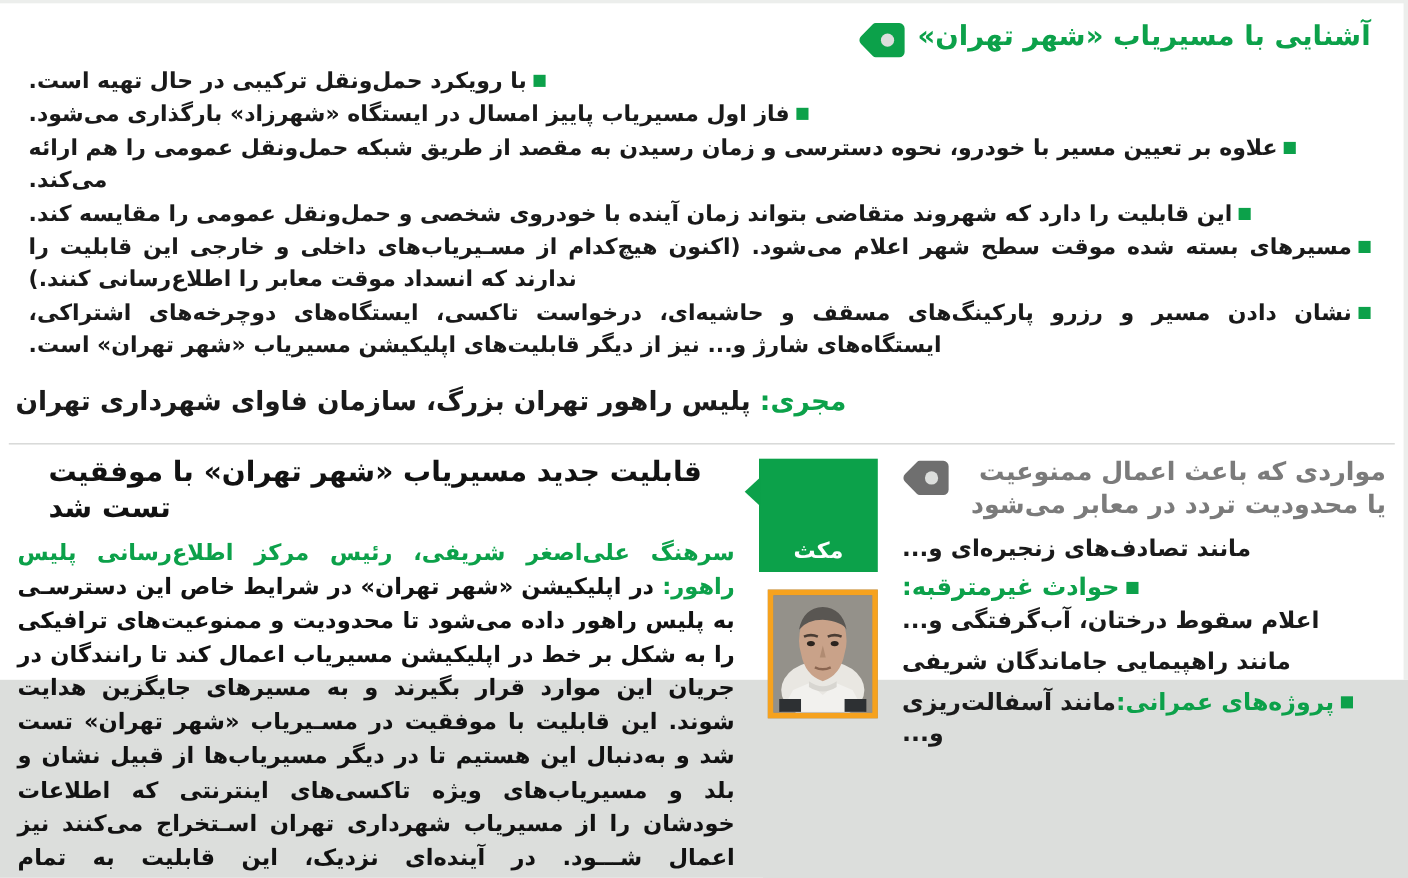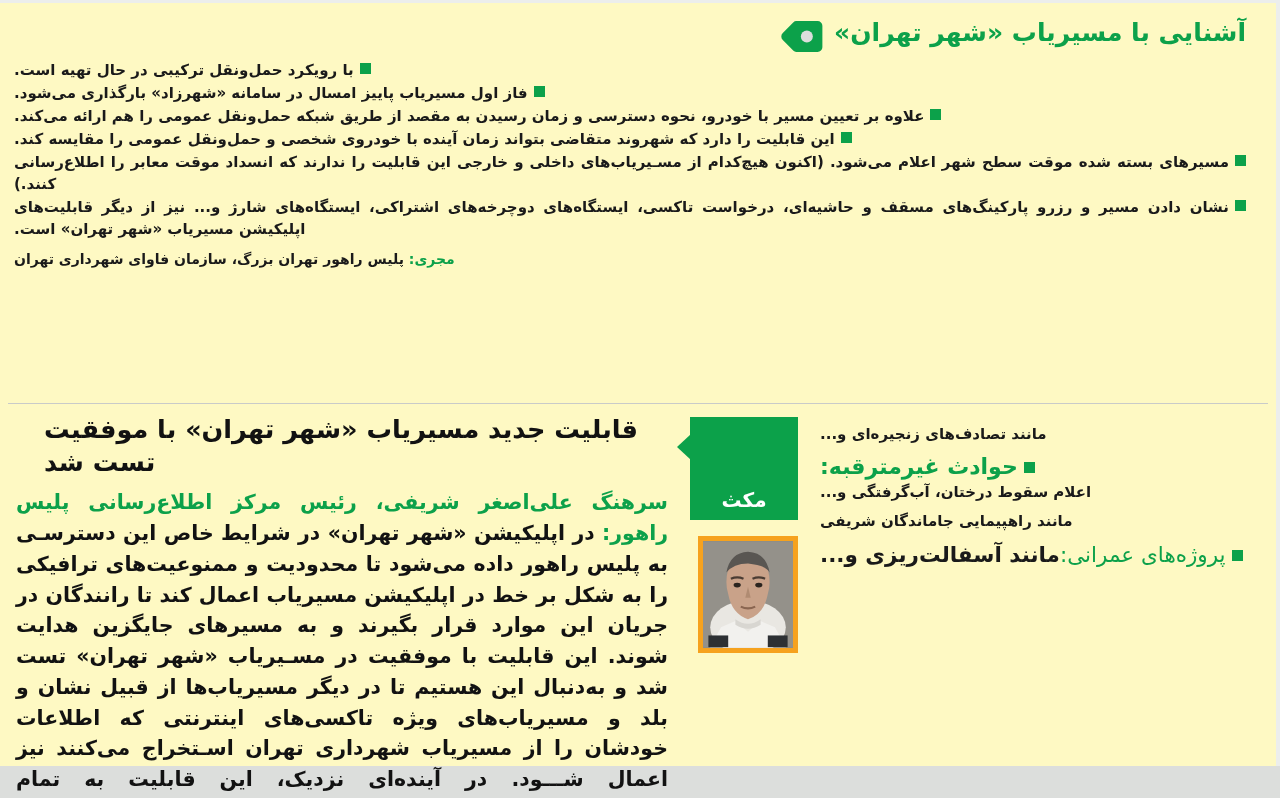--- a/index.html
+++ b/index.html
@@ -12,22 +12,22 @@
     height: 798px;
     background: #dcdedc;
     font-family: "DejaVu Sans", "Liberation Sans", sans-serif;
     direction: rtl;
     overflow: hidden;
     position: relative;
   }
   .page {
     position: relative;
     width: 1280px;
-    height: 766px;
-    background: #fef9c3;
+    height: 618px;
+    background: #ffffff;
     box-sizing: border-box;
     border-top: 3px solid #eceeec;
     border-right: 4px solid #eceeec;
   }
 
   
   .top-section {
     position: absolute;
     top: 0;
     left: 0;
@@ -63,45 +63,45 @@
     text-align: right;
   }
 
   .bullets {
     margin-top: 6px;
     text-align: justify;
     text-align-last: left;
     direction: rtl;
   }
   .bullet-line {
-    font-size: 15px;
+    font-size: 20px;
     line-height: 1.47;
     color: #1a1a1a;
     font-weight: 600;
     letter-spacing: -0.45px;
     text-align: justify;
     text-align-last: left;
-    margin: 0 0 1px 0;
+    margin: 0 0 1px 12px;
     padding-right: 0;
   }
   .bullet-line .sq {
     display: inline-block;
     width: 11px;
     height: 11px;
     background: #0ca14a;
     margin-left: 6px;
     vertical-align: 1px;
   }
   .bullet-line.single {
     text-align: left;
     text-align-last: left;
   }
   .exec-line {
-    margin-top: 10px;
-    font-size: 14px;
+    margin-top: 20px;
+    font-size: 24px;
     line-height: 1.4;
     text-align: left;
     color: #1a1a1a;
     font-weight: 700;
     letter-spacing: -0.4px;
   }
   .exec-line .label {
     color: #0ca14a;
     font-weight: bold;
   }
@@ -157,35 +157,35 @@
   }
   .restr-label .sq {
     display: inline-block;
     width: 11px;
     height: 11px;
     background: #0ca14a;
     margin-left: 6px;
     vertical-align: 1px;
   }
   .restr-value {
-    font-size: 15px;
+    font-size: 21px;
     color: #1a1a1a;
     font-weight: 600;
     letter-spacing: -0.4px;
     line-height: 1.35;
   }
   .restr-inline {
     font-size: 21.5px;
     letter-spacing: -0.5px;
     line-height: 1.35;
     text-align: left;
   }
   .restr-inline .restr-label-inline {
     color: #0ca14a;
-    font-weight: normal;
+    font-weight: bold;
   }
   .restr-inline .restr-value-inline {
     color: #1a1a1a;
     font-weight: 600;
   }
 
   
   .media-col {
     position: absolute;
     top: 10px;
@@ -273,38 +273,45 @@
     <div class="section-heading">
       <div class="heading-text">آشنایی با مسیریاب «شهر تهران»</div>
       <svg class="tag-arrow" viewBox="0 0 44 34" xmlns="http://www.w3.org/2000/svg">
         <path d="M16 1 H38 a5 5 0 0 1 5 5 V28 a5 5 0 0 1 -5 5 H16 a4 4 0 0 1 -2.8 -1.2 L2.2 20.6 a5 5 0 0 1 0 -7.2 L13.2 2.2 A4 4 0 0 1 16 1 Z" fill="#0ca14a"></path>
         <circle cx="27" cy="17" r="6.2" fill="#dcdedc"></circle>
       </svg>
     </div>
 
     <div class="bullets">
       <p class="bullet-line single"><span class="sq"></span><span>با رویکرد حمل‌ونقل ترکیبی در حال تهیه است.</span></p>
-      <p class="bullet-line single"><span class="sq"></span><span>فاز اول مسیریاب پاییز امسال در سامانه «شهرزاد» بارگذاری می‌شود.</span></p>
+      <p class="bullet-line single"><span class="sq"></span><span>فاز اول مسیریاب پاییز امسال در ایستگاه «شهرزاد» بارگذاری می‌شود.</span></p>
       <p class="bullet-line single"><span class="sq"></span><span>علاوه بر تعیین مسیر با خودرو، نحوه دسترسی و زمان رسیدن به مقصد از طریق شبکه حمل‌ونقل عمومی را هم ارائه می‌کند.</span></p>
       <p class="bullet-line single"><span class="sq"></span><span>این قابلیت را دارد که شهروند متقاضی بتواند زمان آینده با خودروی شخصی و حمل‌ونقل عمومی را مقایسه کند.</span></p>
       <p class="bullet-line"><span class="sq"></span><span>مسیرهای بسته شده موقت سطح شهر اعلام می‌شود. (اکنون هیچ‌کدام از مسـیریاب‌های داخلی و خارجی این قابلیت را ندارند که انسداد موقت معابر را اطلاع‌رسانی کنند.)</span></p>
       <p class="bullet-line"><span class="sq"></span><span>نشان دادن مسیر و رزرو پارکینگ‌های مسقف و حاشیه‌ای، درخواست تاکسی، ایستگاه‌های دوچرخه‌های اشتراکی، ایستگاه‌های شارژ و... نیز از دیگر قابلیت‌های اپلیکیشن مسیریاب «شهر تهران» است.</span></p>
     </div>
 
     <div class="exec-line">
       <span class="label">مجری:</span>
       <span>پلیس راهور تهران بزرگ، سازمان فاوای شهرداری تهران</span>
     </div>
   </div>
 
   <div class="divider"></div>
 
   <div class="bottom-section">
 
     <div class="restrictions">
+      <div class="section-heading">
+        <div class="heading-text gray">مواردی که باعث اعمال ممنوعیت یا محدودیت تردد در معابر می‌شود</div>
+        <svg class="tag-arrow" viewBox="0 0 44 34" xmlns="http://www.w3.org/2000/svg">
+          <path d="M16 1 H38 a5 5 0 0 1 5 5 V28 a5 5 0 0 1 -5 5 H16 a4 4 0 0 1 -2.8 -1.2 L2.2 20.6 a5 5 0 0 1 0 -7.2 L13.2 2.2 A4 4 0 0 1 16 1 Z" fill="#6f6f6f"></path>
+          <circle cx="27" cy="17" r="6.2" fill="#dcdedc"></circle>
+        </svg>
+      </div>
 
       <div class="restr-item">
         <div class="restr-value">مانند تصادف‌های زنجیره‌ای و...</div>
       </div>
 
       <div class="restr-item">
         <div class="restr-label"><span class="sq"></span><span>حوادث غیرمترقبه:</span></div>
         <div class="restr-value">اعلام سقوط درختان، آب‌گرفتگی و...</div>
       </div>
 

